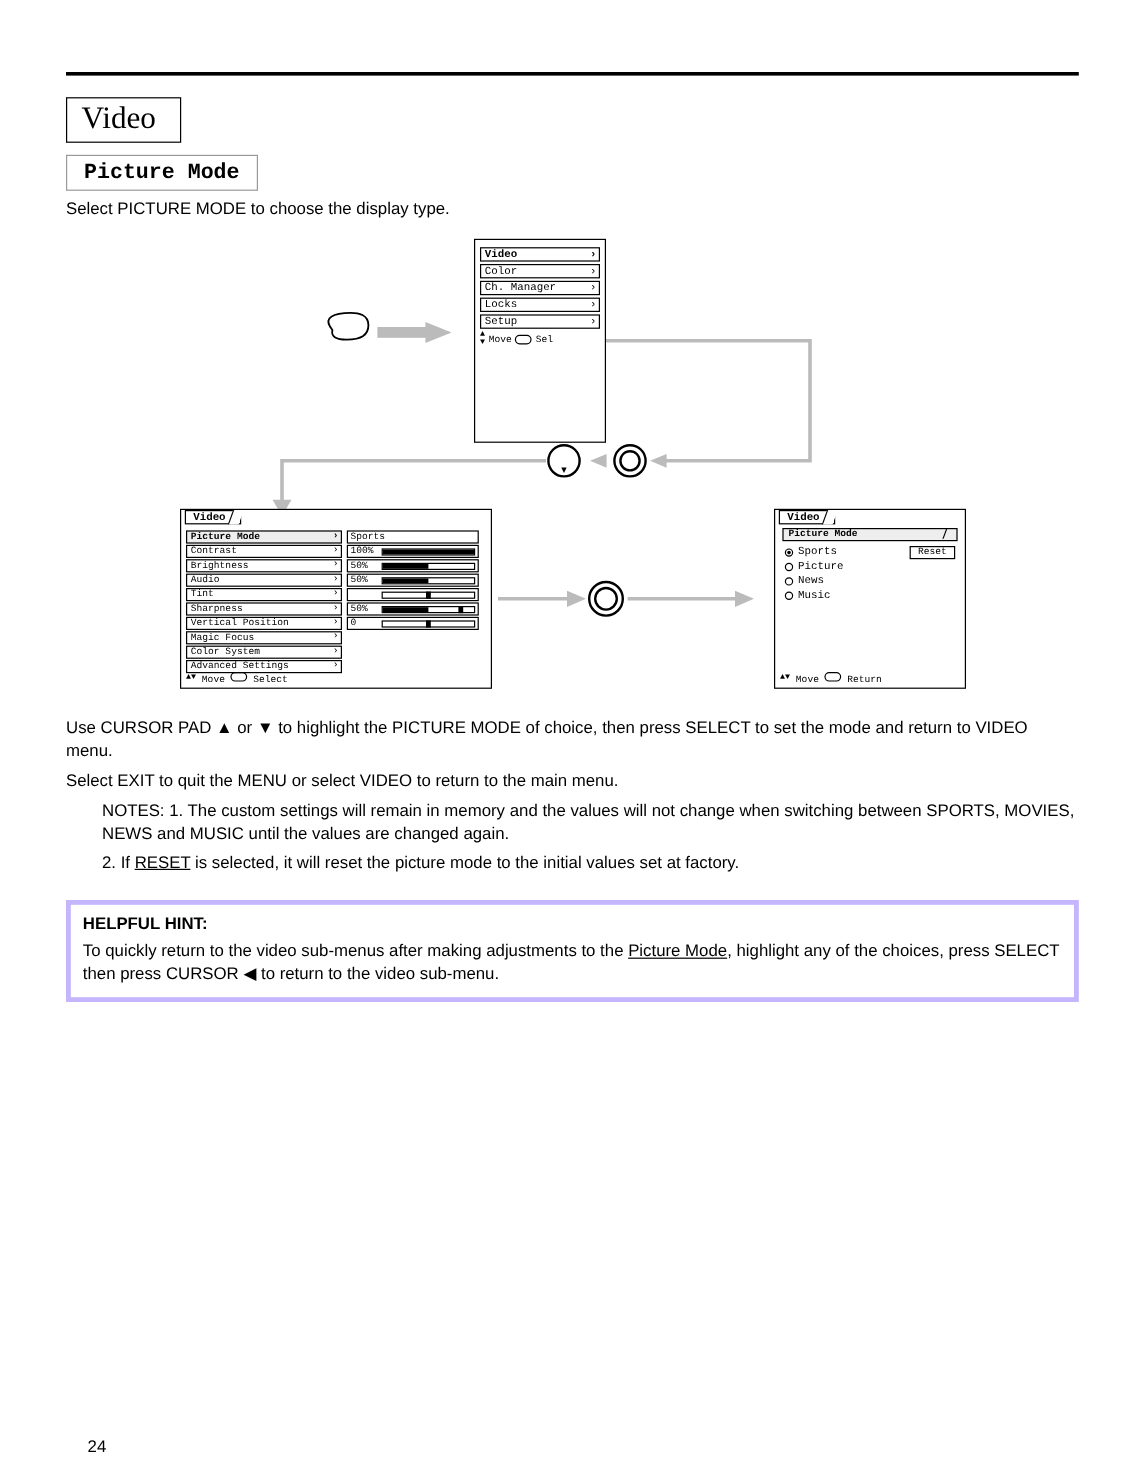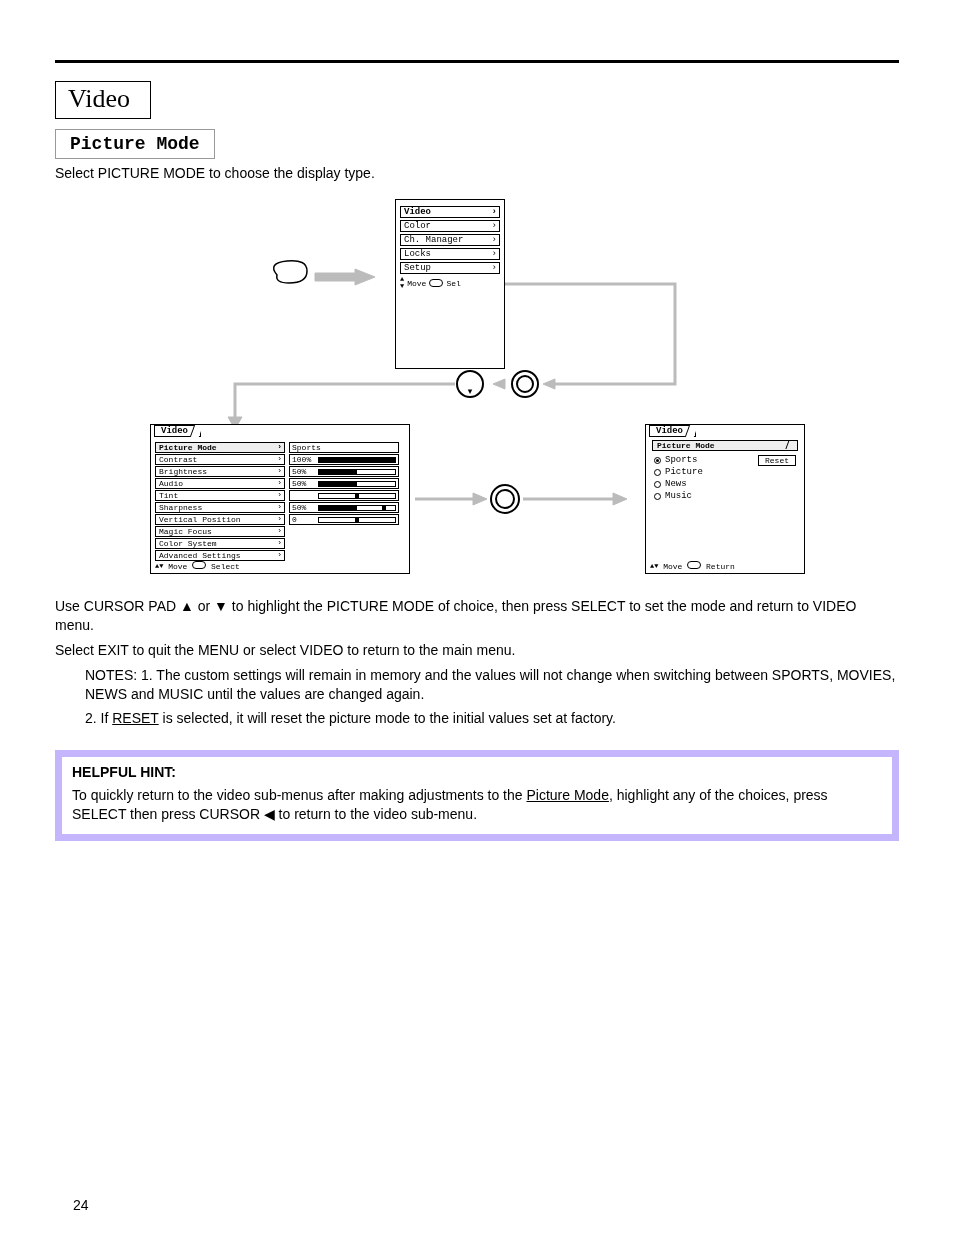--- a/index.html
+++ b/index.html
@@ -143,21 +143,21 @@
   .circ { fill:#fff; stroke:#000; stroke-width:2; }
 
   .steps-block { margin-top: 8px; font-size: 14px; line-height: 1.35; }
   .steps-block p { margin-bottom: 6px; }
   .steps-block .notes { margin-left: 30px; }
   .steps-block .note-label { }
 
   .ul-word { text-decoration: underline; }
 
   .tip-box {
-    border: 7px solid #c4b5fd;
+    border: 4px solid #c4b5fd;
     margin-top: 22px;
     padding: 6px 10px 10px 10px;
     font-size: 14px;
     line-height: 1.35;
   }
   .tip-box .tip-title { font-weight: bold; margin-bottom: 4px; }
 
   .pagenum { position:absolute; left:73px; bottom:22px; font-size:14px; }
 
   

